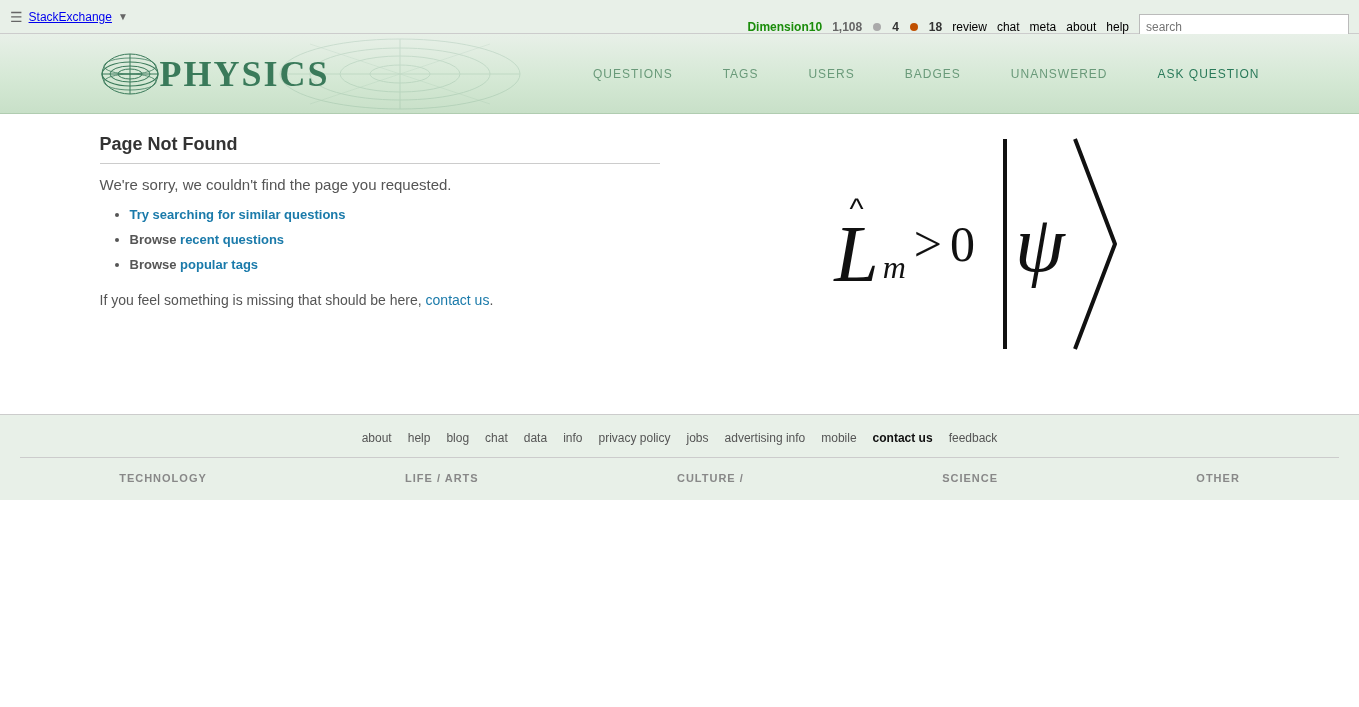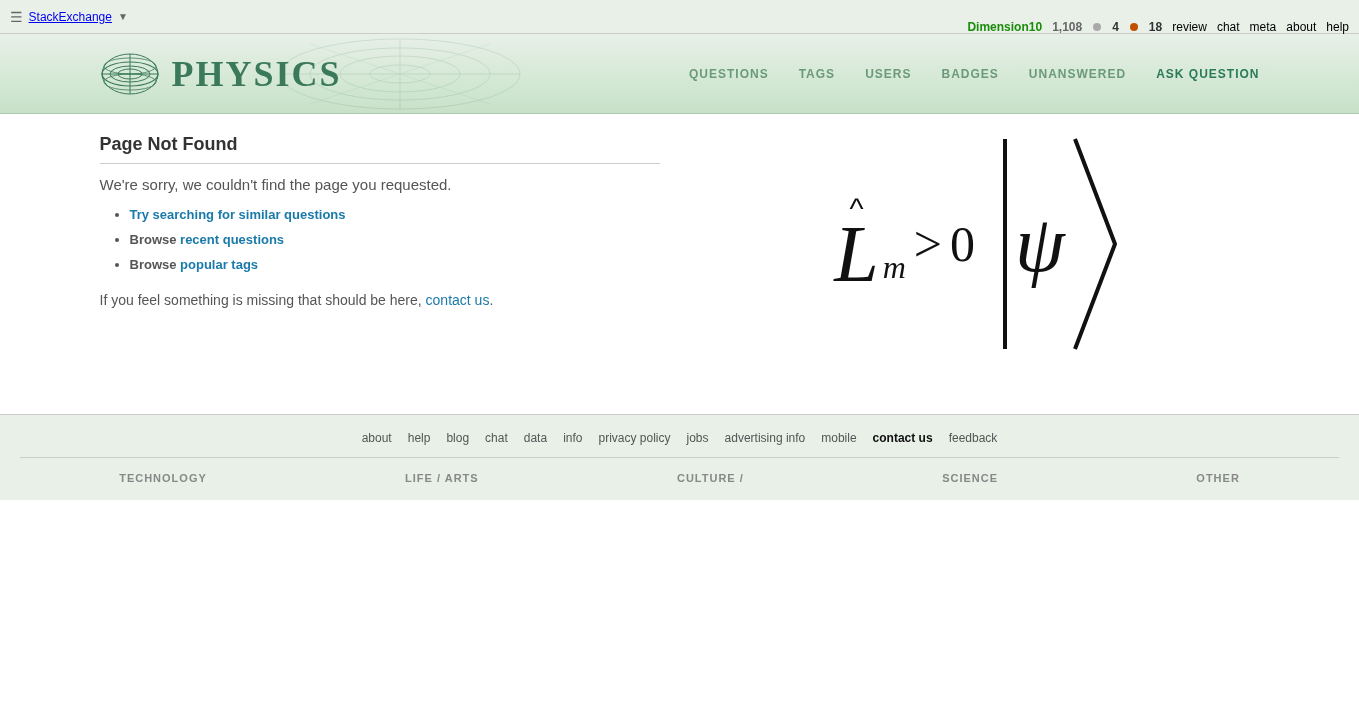--- a/index.html
+++ b/index.html
@@ -62,21 +62,21 @@
       width: 100%;
       max-width: 1200px;
       margin: 0 auto;
       display: flex;
       align-items: center;
       padding: 0 20px;
     }
     .site-logo {
       display: flex;
       align-items: center;
-      gap: 12px;
+      gap: 0;
       text-decoration: none;
     }
     .logo-icon {
       width: 60px;
       height: 60px;
       position: relative;
     }
     .site-title {
       font-size: 36px;
       font-weight: bold;
@@ -89,21 +89,22 @@
       margin-left: auto;
       display: flex;
       align-items: center;
       gap: 30px;
     }
     .site-nav a {
       color: #6a9a7a;
       text-decoration: none;
       font-size: 12px;
       letter-spacing: 1px;
-      font-weight: bold;
+      font-weight: normal;
+      margin-left: 20px;
     }
     .site-nav a.ask {
       color: #2a7a5a;
       font-size: 12px;
     }
 
     
     .header-decoration {
       position: absolute;
       left: 250px;
@@ -289,20 +290,21 @@
     <span class="rep">1,108</span>
     <span class="badge-dot badge-silver"></span>
     <span class="badge-count">4</span>
     <span class="badge-dot badge-bronze"></span>
     <span class="badge-count">18</span>
     <a href="#">review</a>
     <a href="#">chat</a>
     <a href="#">meta</a>
     <a href="#">about</a>
     <a href="#">help</a>
+    <input class="search-box" type="text" placeholder="search" style="">
   </div>
 </div>
 
 <div class="site-header">
 
   <svg class="header-decoration" viewBox="0 0 300 80" xmlns="http://www.w3.org/2000/svg">
 
     <ellipse cx="150" cy="40" rx="120" ry="35" fill="none" stroke="#3a7a5a" stroke-width="1"></ellipse>
     <ellipse cx="150" cy="40" rx="90" ry="26" fill="none" stroke="#3a7a5a" stroke-width="1"></ellipse>
     <ellipse cx="150" cy="40" rx="60" ry="18" fill="none" stroke="#3a7a5a" stroke-width="1"></ellipse>

